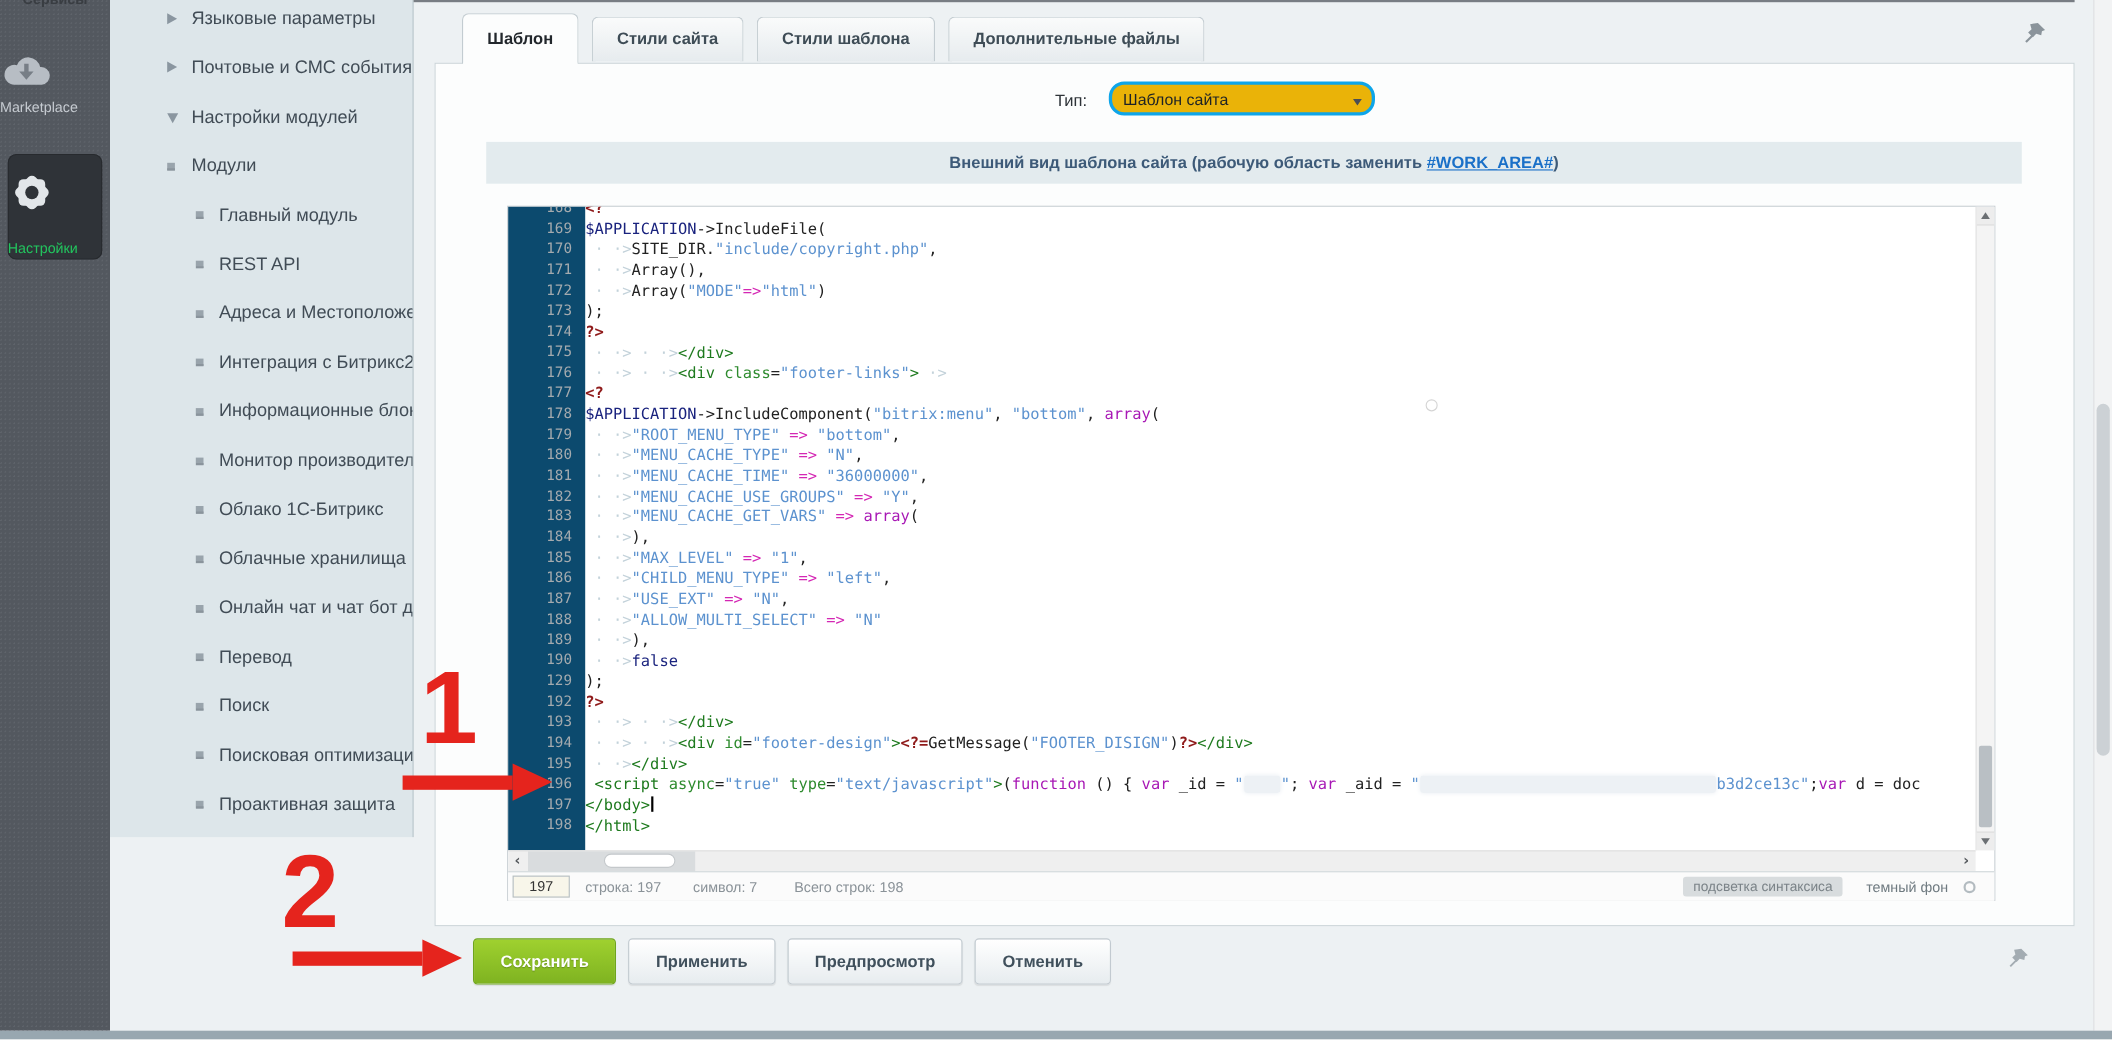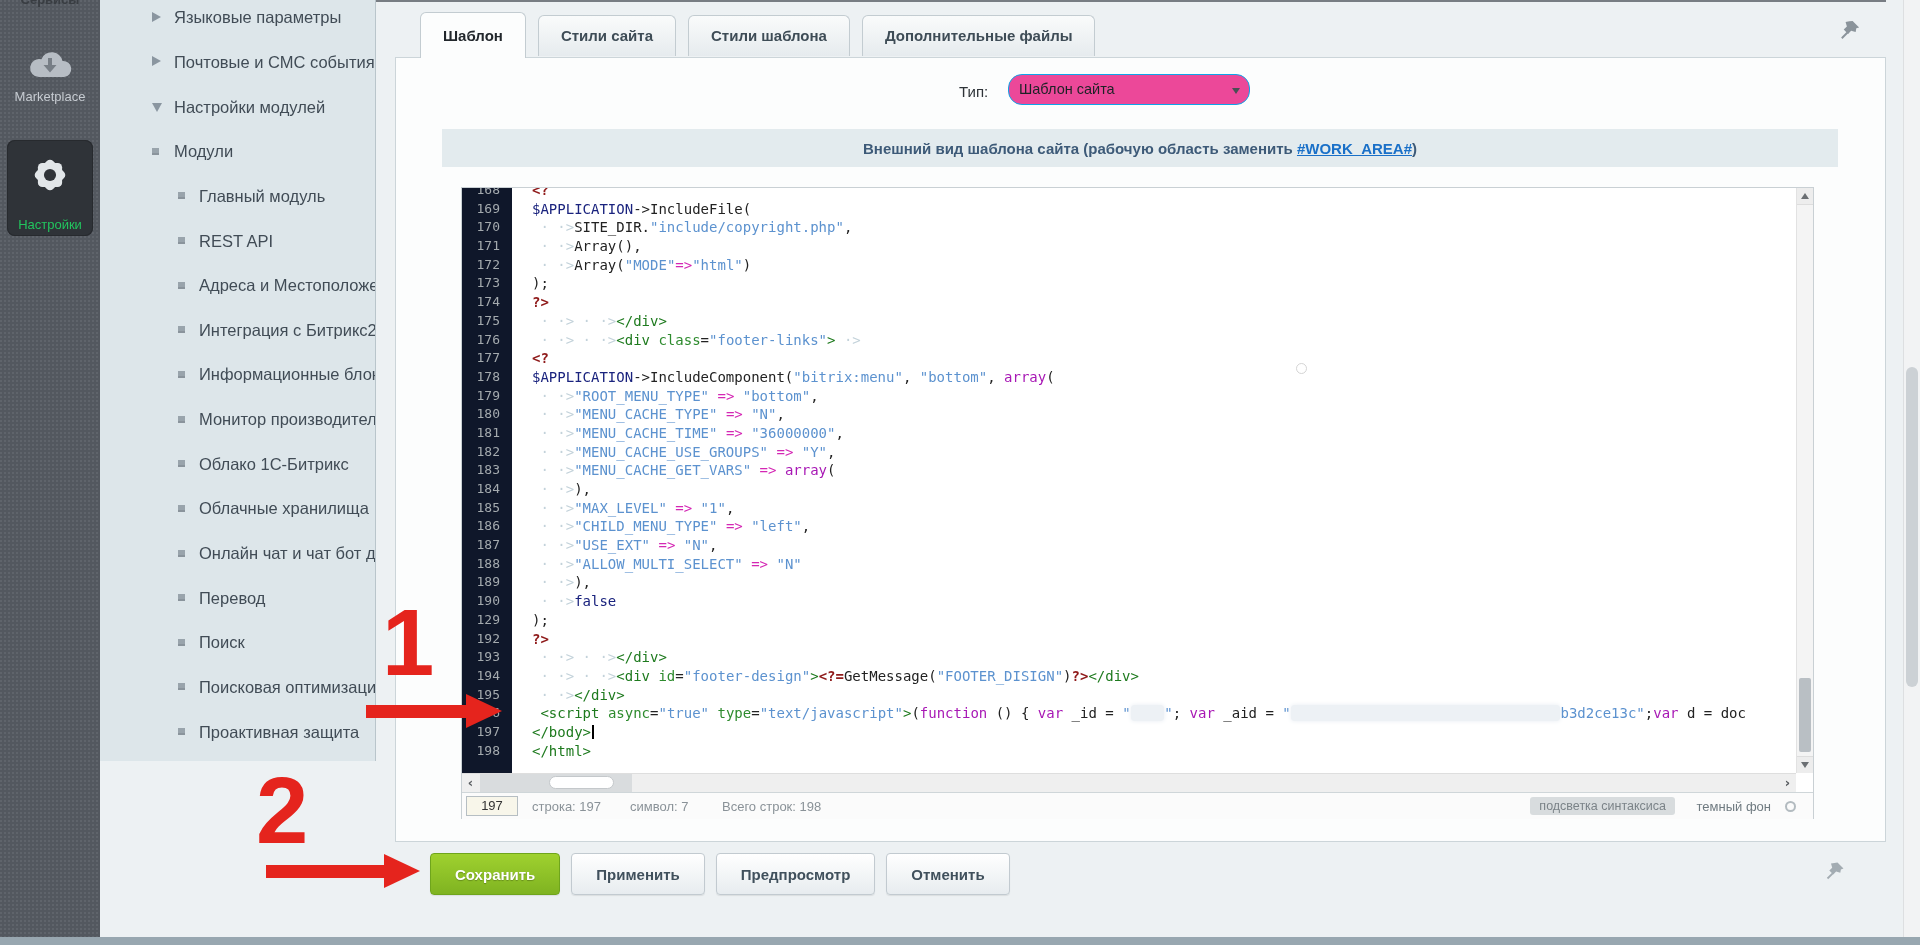--- a/index.html
+++ b/index.html
@@ -3,21 +3,21 @@
 <meta charset="utf-8">
 <style>
   *{margin:0;padding:0;box-sizing:border-box}
   html,body{width:1920px;height:945px;background:#dfe3e6;font-family:"Liberation Sans",sans-serif}
   .screen{position:relative;width:1920px;height:945px;background:#edf1f3;overflow:hidden}
 
   
   .dark-sidebar{position:absolute;left:0;top:0;width:100px;height:937px;background:#53585f;
     background-image:radial-gradient(circle at 1px 1px,#5f646b 18%,transparent 19%);background-size:4px 4px}
   .rail-top-label{position:absolute;top:-8px;left:0;width:100%;text-align:center;font-size:13px;color:#393d42;font-weight:bold}
-  .rail-item{position:absolute;left:0;width:100%;text-align:center;cursor:pointer}
+  .rail-item{position:absolute;left:0;width:100%;cursor:pointer}
   .rail-item.marketplace{top:48px}
   .rail-label{font-size:13px;color:#c6cbd1;margin-top:3px}
   .rail-item.settings{left:7px;width:86px;top:140px;height:96px;background:#2f3338;border-radius:8px;box-shadow:inset 0 0 0 1px #272a2e}
   .rail-item.settings .rail-label{color:#22c55e;margin-top:16px}
   .gear-wrap{margin-top:13px}
 
   
   .menu-col{position:absolute;left:100px;top:0;width:276px;height:761px;background:#dde6ea;border-right:1px solid #b9c5cb;overflow:hidden}
   .menu-inner{margin-top:-5px}
   .menu-item{position:relative;height:44.65px;white-space:nowrap;overflow:hidden;cursor:pointer}
@@ -36,30 +36,30 @@
   
   .tabs{position:absolute;left:420px;top:12px;height:46px;display:flex;gap:12px;align-items:center;z-index:4}
   .tab{height:41px;padding:0 22px;display:flex;align-items:center;background:linear-gradient(#fafbfb,#e6ebee);
     border:1px solid #c3ccd1;border-bottom:none;border-radius:6px 6px 0 0;font-size:15px;font-weight:bold;color:#3e4c56;cursor:pointer}
   .tab.active{height:46px;background:#fcfdfd;color:#22272c;position:relative}
   .tab.active:after{content:"";position:absolute;left:0;right:0;bottom:-2px;height:3px;background:#fcfdfd}
 
   
   .panel{position:absolute;left:395px;top:57px;width:1491px;height:785px;background:#fcfdfd;border:1px solid #ccd5d9}
   .type-label{position:absolute;left:563px;top:25px;font-size:15px;color:#2e3338}
-  .type-select{position:absolute;left:612px;top:16px;width:242px;height:31px;background:#ec4899;border:1px solid #0ea5e9;border-radius:14px;cursor:pointer}
+  .type-select{position:absolute;left:612px;top:16px;width:242px;height:31px;background:#eab308;border:3px solid #0ea5e9;border-radius:14px;cursor:pointer}
   .type-select .val{position:absolute;left:10px;top:6px;font-size:14.5px;color:#1d2226}
   .type-select .chev{position:absolute;right:9px;top:13px;width:0;height:0;border-top:6px solid #4a4f54;border-left:4.5px solid transparent;border-right:4.5px solid transparent}
   .header-bar{position:absolute;left:46px;top:71px;width:1396px;height:38px;background:#e3ebee;display:flex;align-items:center;justify-content:center;font-size:15px;font-weight:bold;color:#3d5a78}
   .header-bar a{color:#1a70c8;text-decoration:underline;cursor:pointer}
   .header-bar span{white-space:pre}
 
   
   .editor{position:absolute;left:65px;top:129px;width:1353px;height:632px;background:#fff;border:1px solid #c9d0d4}
-  .gutter{position:absolute;left:0;top:0;width:50px;height:585px;background:#0f172a;overflow:hidden}
+  .gutter{position:absolute;left:0;top:0;width:70px;height:585px;background:#0c4a6e;overflow:hidden}
   .gutter-inner{margin-top:-9px;padding:2px 12px 0 0;text-align:right}
   .gln{height:18.7px;font:13px/18.7px "DejaVu Sans Mono",monospace;color:#a4aaae}
   .code{position:absolute;left:58px;top:0;width:1278px;height:585px;overflow:hidden;cursor:text}
   .code-inner{margin-top:-9px;padding:2px 0 0 12px}
   .cln{height:18.7px;font:14px/18.7px "DejaVu Sans Mono",monospace;white-space:pre;color:#222}
   .tk-pl{color:#222}
   .tk-var{color:#1a237e}
   .tk-str{color:#5c92cf}
   .tk-op{color:#d427b4}
   .tk-kw{color:#a818b5}

